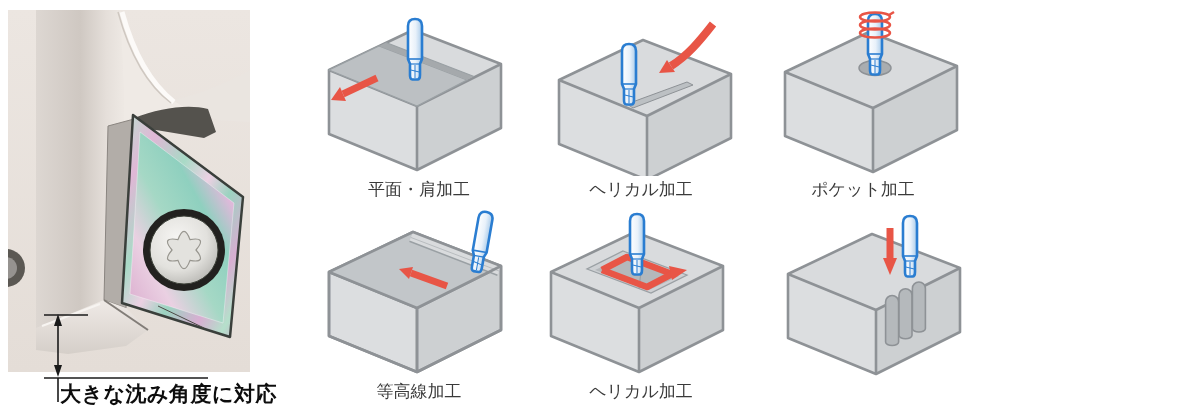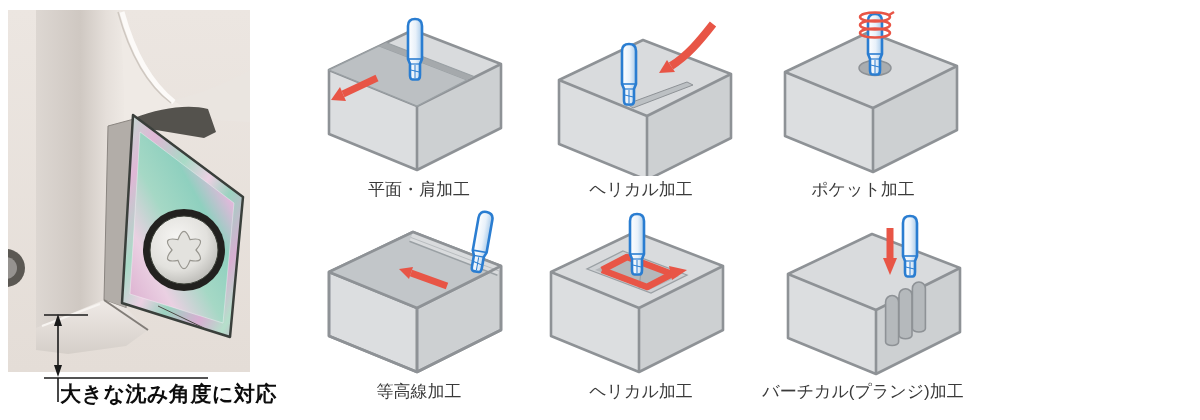--- a/index.html
+++ b/index.html
@@ -234,16 +234,15 @@
             <path d="M121,123.2 L121,83.2 A6.5,6.5 0 0 1 134,83.2 L134,123.2 A6.5,3.5 0 0 1 121,123.2 Z"></path>
             <path d="M134.4,116.5 L134.4,76.5 A6.5,6.5 0 0 1 147.4,76.5 L147.4,116.5 A6.5,3.5 0 0 1 134.4,116.5 Z"></path>
           </g>
           <g fill="var(--arrow-red)">
             <line x1="112" y1="16" x2="112" y2="48" stroke="var(--arrow-red)" stroke-width="7"></line>
             <polygon points="112,63 105,46 119,46"></polygon>
           </g>
           <use href="#tool-shape" transform="translate(132,2)"></use>
         </g>
       </svg>
-      <div class="op-label">バーチカル(プランジ)加工</div>
     </div>
   </div>
 </div>
 
 </body></html>

